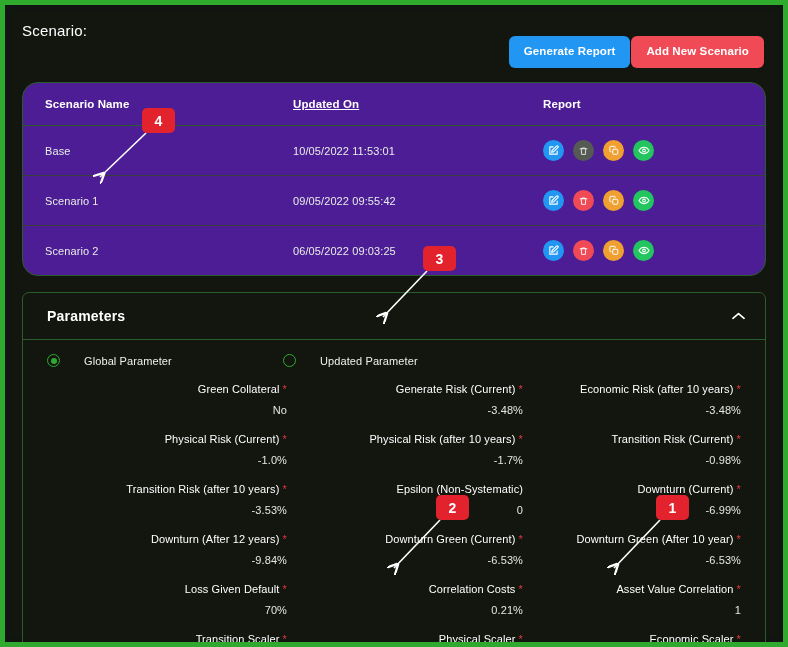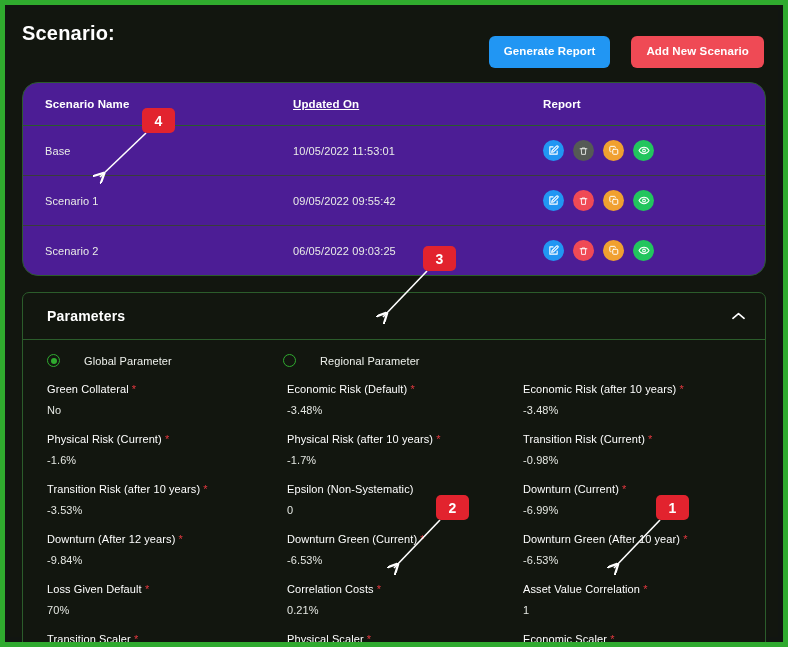--- a/index.html
+++ b/index.html
@@ -28,32 +28,32 @@
     background: #12160f;
     padding: 10px 12px 0 12px;
   }
 
   
   .page-head {
     position: relative;
     height: 62px;
   }
   .page-title {
-    font-size: 20px;
-    font-weight: bold;
+    font-size: 15px;
+    font-weight: normal;
     color: #ffffff;
     letter-spacing: .2px;
     padding-top: 2px;
   }
   .head-actions {
     position: absolute;
     right: 2px;
     top: 16px;
     display: flex;
-    gap: 21px;
+    gap: 1px;
   }
   .btn {
     border: none;
     border-radius: 6px;
     color: #ffffff;
     font-family: "Liberation Sans", sans-serif;
     font-size: 11.5px;
     font-weight: bold;
     letter-spacing: .1px;
     padding: 10px 15px;
@@ -164,21 +164,21 @@
     font-size: 11px;
     color: #eef1ec;
     letter-spacing: .1px;
   }
 
   .grid3 {
     display: grid;
     grid-template-columns: 240px 236px 1fr;
     row-gap: 0;
   }
-  .field { padding-bottom: 17px; }
+  .field { padding-bottom: 17px; text-align: right; }
   .f-label {
     font-size: 11px;
     color: #ffffff;
     letter-spacing: .1px;
     margin-bottom: 9px;
   }
   .req { color: #e2383f; font-size: 11px; }
   .f-value {
     font-size: 11px;
     color: #e4e7e2;
@@ -353,42 +353,42 @@
 
       <div class="params-body">
 
         <div class="radio-row">
           <label class="radio-item">
             <span class="radio-dot on"></span>
             <span class="radio-label">Global Parameter</span>
           </label>
           <label class="radio-item">
             <span class="radio-dot"></span>
-            <span class="radio-label">Regional Parameter</span>
+            <span class="radio-label">Updated Parameter</span>
           </label>
         </div>
 
         <div class="grid3">
 
           <div class="field">
             <div class="f-label"><span>Green Collateral</span> <span class="req">*</span></div>
             <div class="f-value">No</div>
           </div>
           <div class="field">
-            <div class="f-label"><span>Economic Risk (Default)</span> <span class="req">*</span></div>
+            <div class="f-label"><span>Generate Risk (Current)</span> <span class="req">*</span></div>
             <div class="f-value">-3.48%</div>
           </div>
           <div class="field">
             <div class="f-label"><span>Economic Risk (after 10 years)</span> <span class="req">*</span></div>
             <div class="f-value">-3.48%</div>
           </div>
 
           <div class="field">
             <div class="f-label"><span>Physical Risk (Current)</span> <span class="req">*</span></div>
-            <div class="f-value">-1.6%</div>
+            <div class="f-value">-1.0%</div>
           </div>
           <div class="field">
             <div class="f-label"><span>Physical Risk (after 10 years)</span> <span class="req">*</span></div>
             <div class="f-value">-1.7%</div>
           </div>
           <div class="field">
             <div class="f-label"><span>Transition Risk (Current)</span> <span class="req">*</span></div>
             <div class="f-value">-0.98%</div>
           </div>
 

